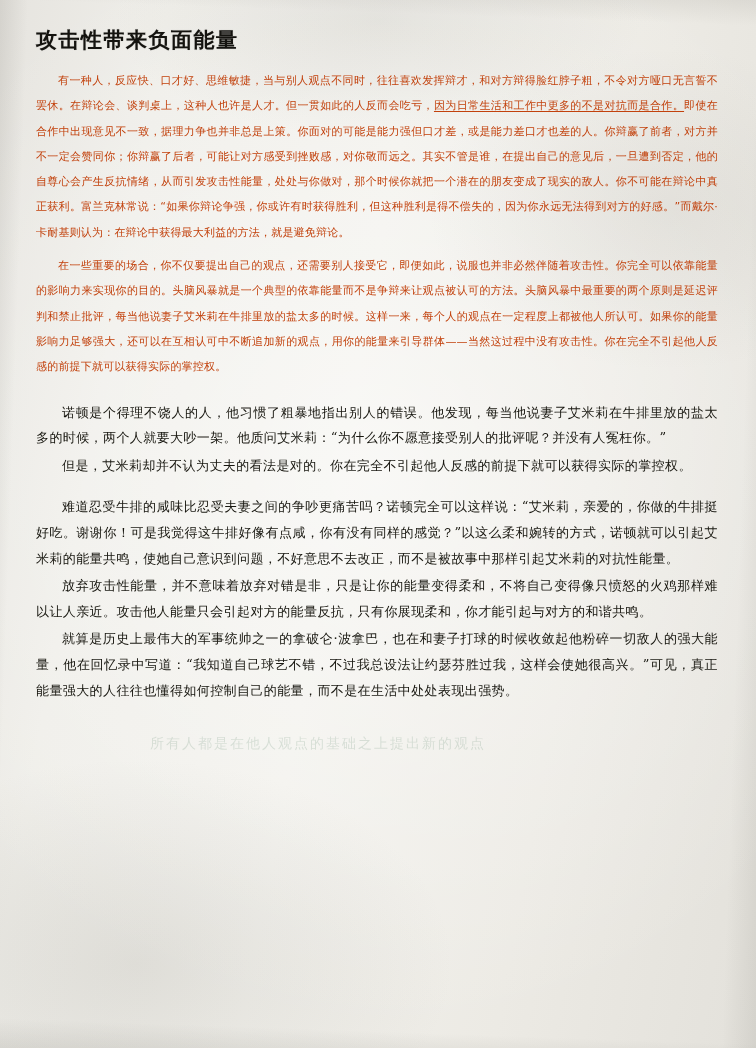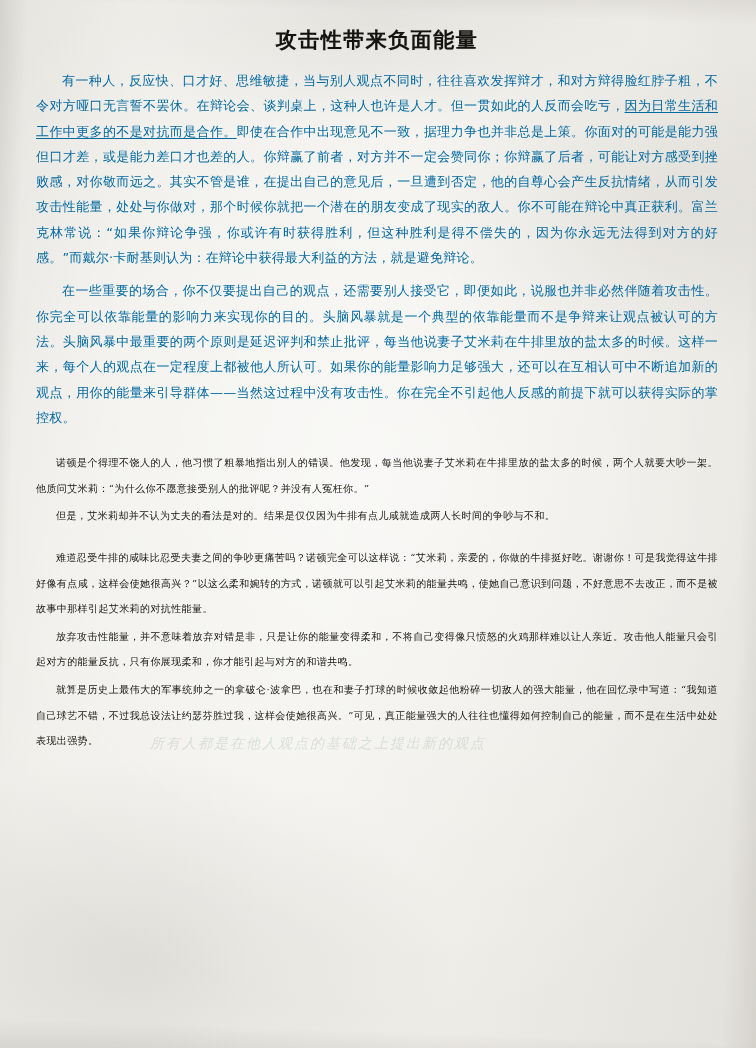--- a/index.html
+++ b/index.html
@@ -42,75 +42,73 @@
       radial-gradient(ellipse 45% 22% at 88% 20%, rgba(150,147,139,0.13) 0%, rgba(150,147,139,0) 70%),
       radial-gradient(ellipse 50% 16% at 50% 2%, rgba(150,147,139,0.16) 0%, rgba(150,147,139,0) 70%);
   }
   .content {
     position: relative;
     z-index: 3;
     padding: 20px 38px 10px 36px;
     box-sizing: border-box;
   }
   .doc-title {
-    text-align: center;
     font-family: "DejaVu Serif", "Liberation Serif", serif;
     font-weight: bold;
     font-size: 21px;
     letter-spacing: 1.5px;
     color: #14130f;
     margin: 6px 0 14px 0;
     text-shadow: 0 0 1px rgba(0,0,0,0.25);
   }
   p {
     margin: 0 0 2px 0;
     font-family: "DejaVu Sans", "Liberation Sans", sans-serif;
-    font-size: 13px;
+    font-size: 11px;
     line-height: 25.3px;
-    color: #0369a1;
+    color: #c2410c;
     text-align: justify;
     text-justify: inter-ideograph;
     text-indent: 2em;
     letter-spacing: 0.2px;
   }
   p.body-para {
     font-weight: 500;
   }
   .underline {
     text-decoration: underline;
     text-underline-offset: 2px;
     text-decoration-thickness: 1px;
   }
   .story {
     margin-top: 12px;
   }
   .story p {
     font-family: "DejaVu Serif", "Liberation Serif", serif;
-    font-size: 10px;
+    font-size: 13px;
     line-height: 25.6px;
     letter-spacing: 0.4px;
     color: #17160f;
   }
   .gap-lg { height: 14px; }
   .gap-sm { height: 6px; }
   .ghost-line {
     position: absolute;
     left: 150px;
     top: 735px;
     width: 430px;
     height: 16px;
     opacity: 0.13;
     color: #14532d;
     font-family: "DejaVu Serif", serif;
     font-size: 14px;
     letter-spacing: 2px;
     z-index: 2;
     filter: blur(0.6px);
     white-space: nowrap;
-    font-style: italic;
   }
 </style>
 </head>
 <body>
 
 <div class="page"></div>
 <div class="shade1"></div>
 <div class="ghost-line">所有人都是在他人观点的基础之上提出新的观点</div>
 
 <div class="content">
@@ -123,20 +121,20 @@
 
   <div class="gap-sm"></div>
 
   <p class="body-para">在一些重要的场合，你不仅要提出自己的观点，还需要别人接受它，即便如此，说服也并非必然伴随着攻击性。你完全可以依靠能量的影响力来实现你的目的。头脑风暴就是一个典型的依靠能量而不是争辩来让观点被认可的方法。头脑风暴中最重要的两个原则是延迟评判和禁止批评，每当他说妻子艾米莉在牛排里放的盐太多的时候。这样一来，每个人的观点在一定程度上都被他人所认可。如果你的能量影响力足够强大，还可以在互相认可中不断追加新的观点，用你的能量来引导群体——当然这过程中没有攻击性。你在完全不引起他人反感的前提下就可以获得实际的掌控权。</p>
 
   <div class="gap-sm"></div>
 
 
   <div class="story">
     <p>诺顿是个得理不饶人的人，他习惯了粗暴地指出别人的错误。他发现，每当他说妻子艾米莉在牛排里放的盐太多的时候，两个人就要大吵一架。他质问艾米莉：“为什么你不愿意接受别人的批评呢？并没有人冤枉你。”</p>
-    <p>但是，艾米莉却并不认为丈夫的看法是对的。结果是仅仅因为牛排有点儿咸就造成两人长时间的争吵与不和。</p>
+    <p>但是，艾米莉却并不认为丈夫的看法是对的。你在完全不引起他人反感的前提下就可以获得实际的掌控权。</p>
     <div class="gap-lg"></div>
-    <p>难道忍受牛排的咸味比忍受夫妻之间的争吵更痛苦吗？诺顿完全可以这样说：“艾米莉，亲爱的，你做的牛排挺好吃。谢谢你！可是我觉得这牛排好像有点咸，这样会使她很高兴？”以这么柔和婉转的方式，诺顿就可以引起艾米莉的能量共鸣，使她自己意识到问题，不好意思不去改正，而不是被故事中那样引起艾米莉的对抗性能量。</p>
+    <p>难道忍受牛排的咸味比忍受夫妻之间的争吵更痛苦吗？诺顿完全可以这样说：“艾米莉，亲爱的，你做的牛排挺好吃。谢谢你！可是我觉得这牛排好像有点咸，你有没有同样的感觉？”以这么柔和婉转的方式，诺顿就可以引起艾米莉的能量共鸣，使她自己意识到问题，不好意思不去改正，而不是被故事中那样引起艾米莉的对抗性能量。</p>
     <p>放弃攻击性能量，并不意味着放弃对错是非，只是让你的能量变得柔和，不将自己变得像只愤怒的火鸡那样难以让人亲近。攻击他人能量只会引起对方的能量反抗，只有你展现柔和，你才能引起与对方的和谐共鸣。</p>
     <p>就算是历史上最伟大的军事统帅之一的拿破仑·波拿巴，也在和妻子打球的时候收敛起他粉碎一切敌人的强大能量，他在回忆录中写道：“我知道自己球艺不错，不过我总设法让约瑟芬胜过我，这样会使她很高兴。”可见，真正能量强大的人往往也懂得如何控制自己的能量，而不是在生活中处处表现出强势。</p>
   </div>
 
 </div>
 
 </body></html>

